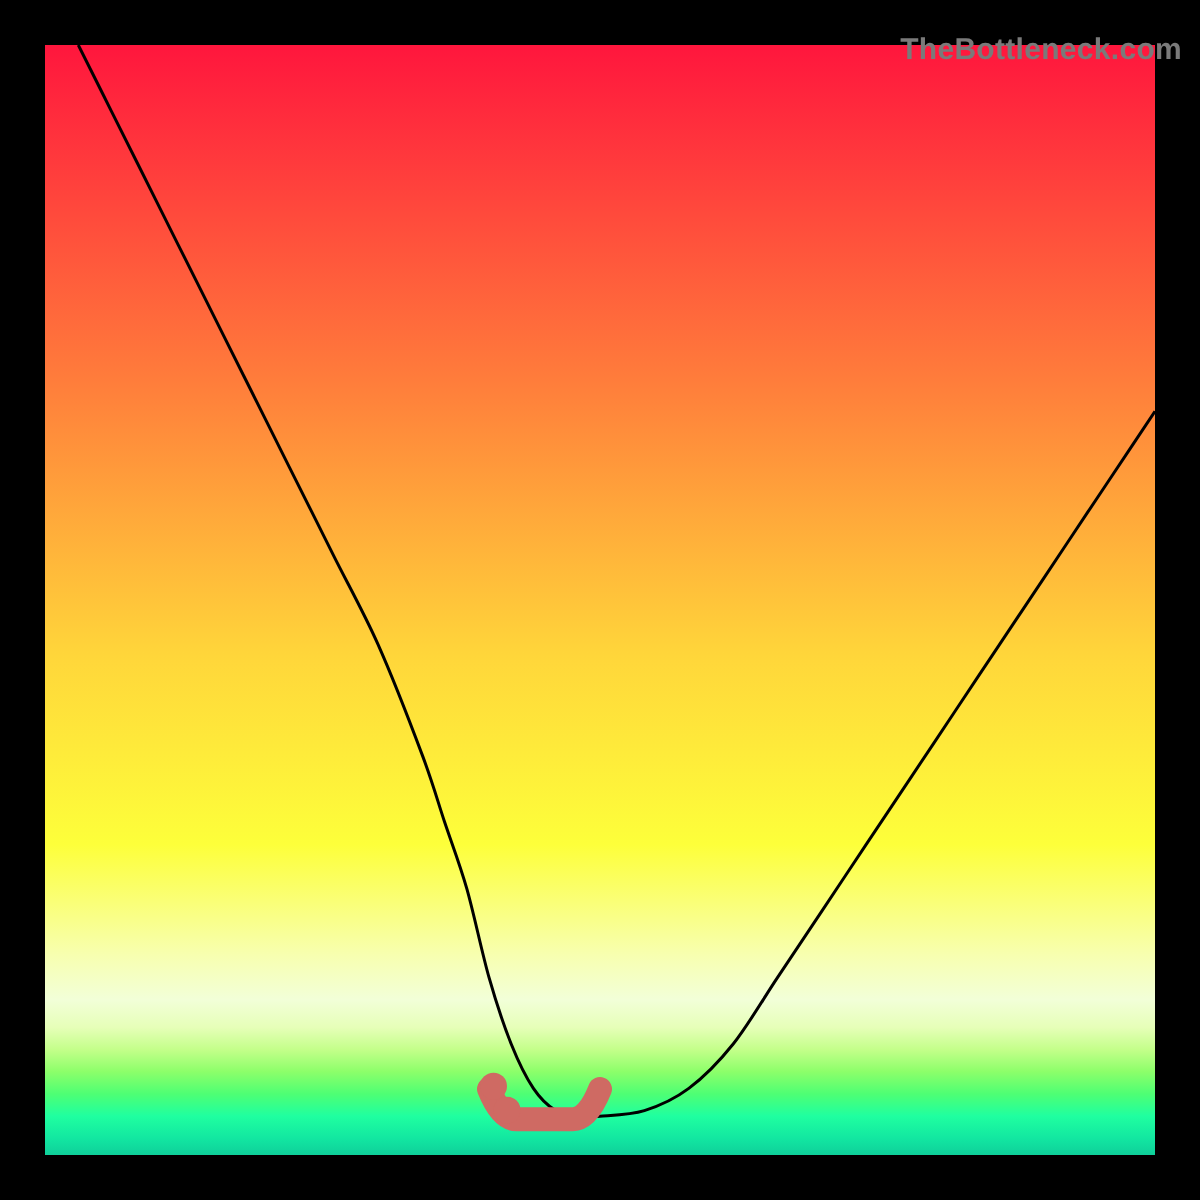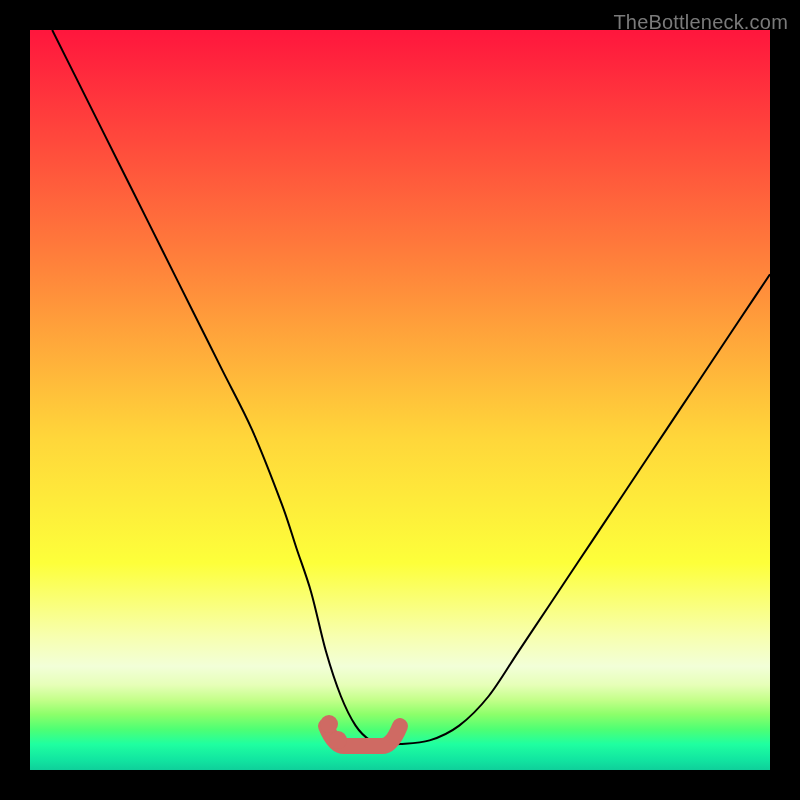--- a/index.html
+++ b/index.html
@@ -37,25 +37,25 @@
   .curve {
     position: absolute;
     left: 0;
     top: 0;
     width: 740px;
     height: 740px;
     pointer-events: none;
   }
   .watermark {
     position: absolute;
-    top: 11px;
+    top: 22px;
     right: 12px;
     color: #7a7a7a;
     font-size: 20px;
-    font-weight: 400;
+    font-weight: 700;
     letter-spacing: 0.2px;
     user-select: none;
     text-align: center;
   }
 </style>
 </head>
 <body>
 
 <div class="frame">
   <div class="plot">

